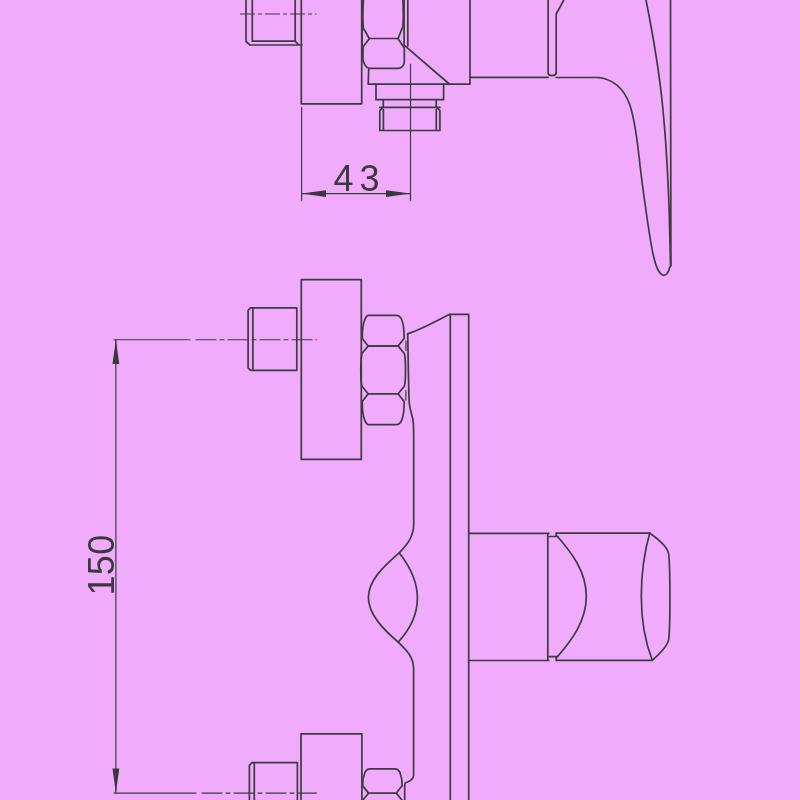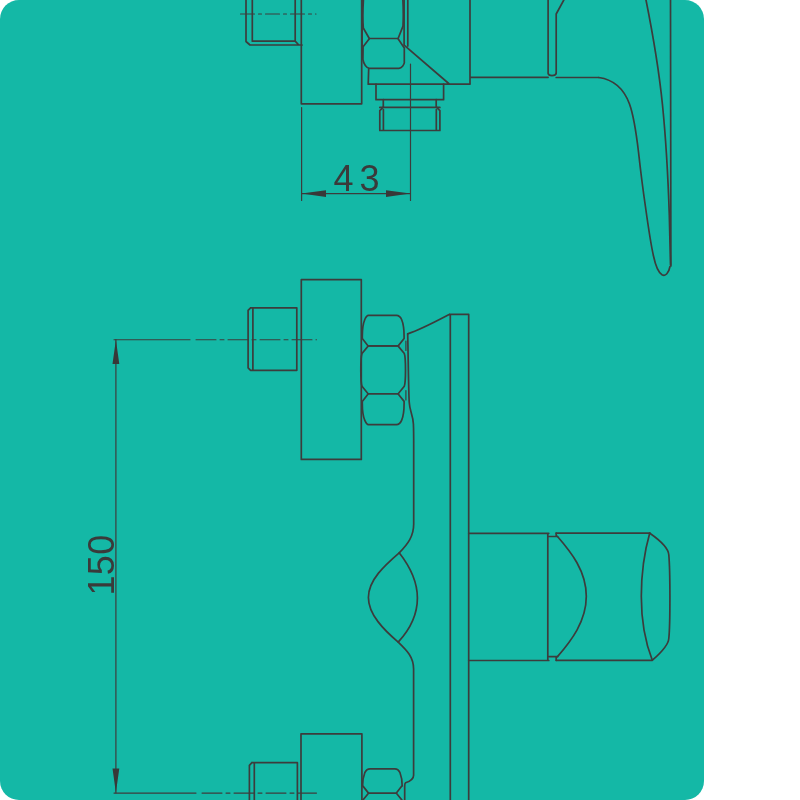--- a/index.html
+++ b/index.html
@@ -1,16 +1,16 @@
 <!DOCTYPE html>
 <html><head>
 <meta charset="utf-8">
 <style>
   html,body{margin:0;padding:0;background:#ffffff;}
-  .wrap{width:704px;height:800px;position:relative;background:#14b8a6;overflow:hidden;border-radius:19px;}
+  .wrap{width:800px;height:800px;position:relative;background:#f0abfc;overflow:hidden;}
   svg{display:block;}
   text{font-family:"Liberation Sans", sans-serif;fill:#3a3a3a;}
 </style>
 </head>
 <body>
 <div class="wrap">
 <svg width="800" height="800" viewBox="0 0 800 800" fill="none" stroke="#3c3c3c" stroke-width="1.7" stroke-linecap="round" stroke-linejoin="round">
 
 <g>
   <path d="M246,0 V41.5 M252.3,0 V41.2 M295.2,0 V41.2 M252.3,41.2 H295.2 M246,41.5 L250,45 H298 M295.2,41.2 L298.8,45 L302,45"></path>

